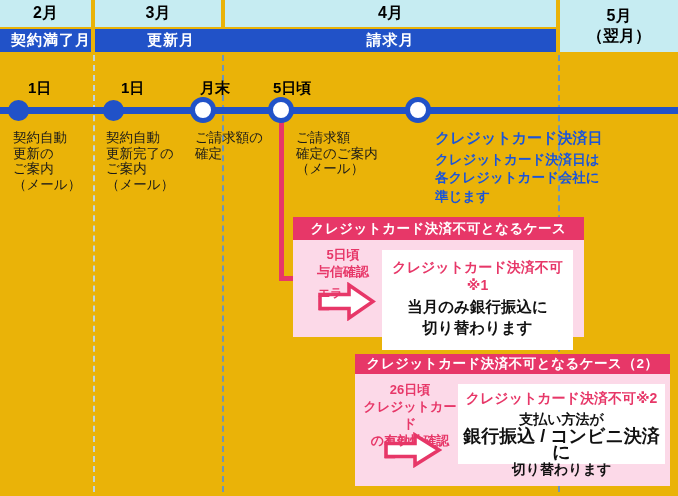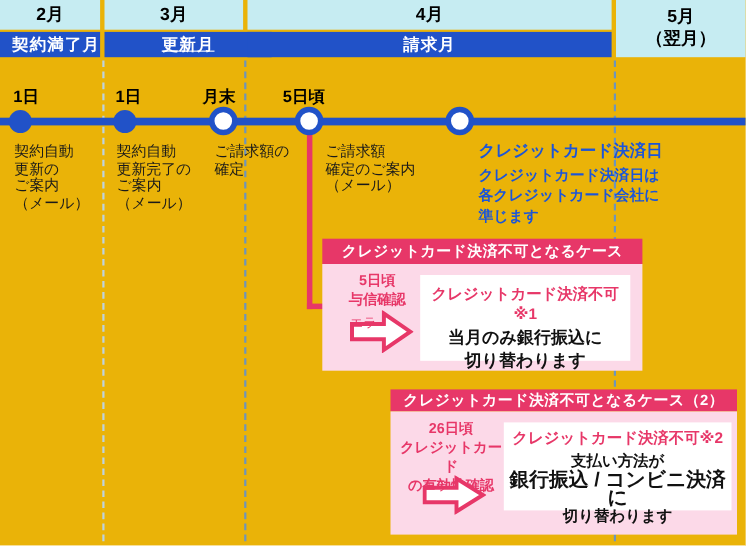--- a/index.html
+++ b/index.html
@@ -17,38 +17,38 @@
     font-size:15px;font-weight:bold;color:#fff;letter-spacing:1px;}
   
   .vguide{position:absolute;top:55px;height:437px;width:0;z-index:1;}
   .vguide.light{border-left:2px dashed #bdd3e0;}
   .vguide.steel{border-left:2px dashed #6e95bb;}
   
   .tl-line{position:absolute;left:0;top:107px;width:678px;height:7px;background:#2152c8;z-index:2;}
   .dot{position:absolute;z-index:3;border-radius:50%;}
   .dot.filled{width:21px;height:21px;background:#2152c8;top:100px;}
   .dot.open{width:16px;height:16px;background:#fff;border:5px solid #2152c8;top:97px;}
-  .date-label{position:absolute;top:79px;font-size:15px;font-weight:bold;color:#000;z-index:2;}
+  .date-label{position:absolute;top:79px;font-size:15px;font-weight:bold;color:#000;z-index:2;margin-left:16px;}
   .event{position:absolute;top:130px;font-size:13.5px;line-height:15.5px;color:#1a1a1a;z-index:2;}
   .event div{white-space:nowrap;}
   .event.blue{color:#1b55d9;line-height:18.5px;font-weight:bold;}
   .event.blue .ev-title{font-size:15px;font-weight:bold;margin-bottom:3px;}
   
   .connector{position:absolute;background:#e73768;z-index:1;}
   
   .case-box{position:absolute;z-index:4;}
   .case-header{background:#e73768;color:#fff;font-weight:bold;font-size:13.5px;
     text-align:center;letter-spacing:0.5px;}
   .case-body{position:relative;background:#fcd9e8;}
   .trigger{position:absolute;color:#e73768;font-weight:bold;font-size:13px;
     line-height:17px;text-align:center;}
   .arrow-wrap{position:absolute;}
   .arrow-label{position:absolute;left:0;top:0;width:34px;height:100%;
     display:flex;align-items:center;justify-content:center;
-    color:#e73768;font-weight:normal;font-size:12px;}
+    color:#e73768;font-weight:bold;font-size:12px;}
   .result{position:absolute;background:#fff;text-align:center;}
   .result .res-title{color:#e73768;font-weight:bold;font-size:14px;margin-bottom:3px;}
   .result .res-line{color:#111;font-weight:bold;}
 </style>
 </head>
 <body>
 
 <div class="canvas">
 
   <div class="month-cell" style="left:0;width:91px;">
@@ -61,21 +61,21 @@
     <span>4月</span>
   </div>
   <div class="month-cell tall" style="left:560px;width:118px;">
     <span>5月</span>
     <span>（翌月）</span>
   </div>
 
   <div class="phase-bar" style="left:0;width:91px;justify-content:flex-end;">
     <span>契約満了月</span>
   </div>
-  <div class="phase-bar" style="left:95px;width:152px;text-decoration:underline;">
+  <div class="phase-bar" style="left:95px;width:152px;">
     <span>更新月</span>
   </div>
   <div class="phase-bar" style="left:225px;width:331px;">
     <span>請求月</span>
   </div>
 
   <div class="vguide light" style="left:93px;"></div>
   <div class="vguide steel" style="left:222px;"></div>
   <div class="vguide steel" style="left:558px;"></div>
 
@@ -128,21 +128,21 @@
       <div class="trigger" style="left:10px;top:6px;width:80px;">
         <div>5日頃</div>
         <div>与信確認</div>
       </div>
       <div class="arrow-wrap" style="left:25px;top:42px;width:58px;height:39px;">
         <svg width="58" height="39" viewBox="0 0 58 39">
           <polygon points="2,12.5 31,12.5 31,3 55,19.5 31,36 31,26.5 2,26.5" fill="#ffffff" stroke="#e73768" stroke-width="3.6"></polygon>
         </svg>
         <span class="arrow-label">エラー</span>
       </div>
-      <div class="result" style="left:89px;top:10px;width:191px;height:78px;padding-top:9px;box-sizing:border-box;">
+      <div class="result" style="left:89px;top:10px;width:191px;height:100px;padding-top:9px;box-sizing:border-box;">
         <div class="res-title">クレジットカード決済不可※1</div>
         <div class="res-line" style="font-size:15.5px;line-height:21px;">当月のみ銀行振込に</div>
         <div class="res-line" style="font-size:15.5px;line-height:21px;">切り替わります</div>
       </div>
     </div>
   </div>
 
   <div class="case-box" style="left:355px;top:354px;width:315px;">
     <div class="case-header" style="height:20px;line-height:20px;">クレジットカード決済不可となるケース（2）</div>
     <div class="case-body" style="height:112px;padding-left:19px;">

